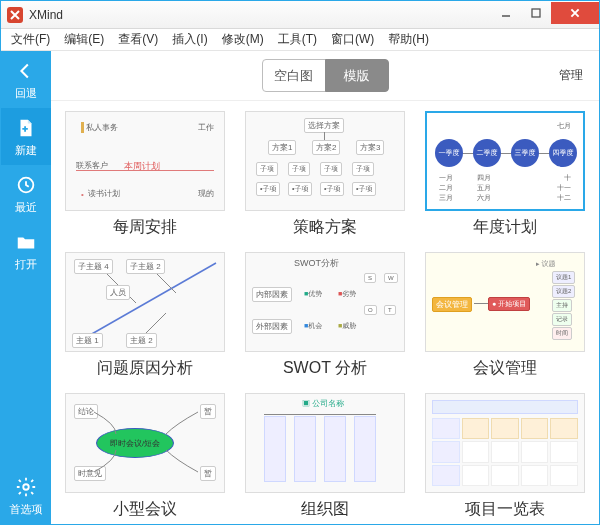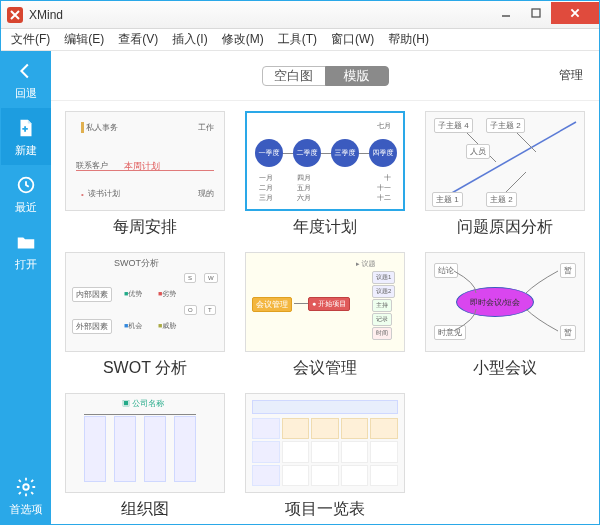--- a/index.html
+++ b/index.html
@@ -23,40 +23,40 @@
   .sidebar { width: 50px; background: #2aa8e8; display: flex; flex-direction: column; align-items: flex-end; color: #fff; }
   .side-item { width: 100%; display: flex; flex-direction: column; align-items: center; padding: 9px 0 7px; cursor: pointer; }
   .side-item.active { background: #1d9de0; }
   .side-item .lbl { font-size: 11px; margin-top: 4px; }
   .side-spacer { flex: 1; }
 
   .content { flex: 1; display: flex; flex-direction: column; background: #fff; }
 
   .topbar { height: 50px; display: flex; align-items: center; justify-content: center; position: relative; border-bottom: 1px solid #eee; }
   .seg { display: flex; }
-  .seg-btn { min-width: 64px; height: 20px; display: flex; align-items: center; justify-content: center; font-size: 13px; border: 1px solid #bdbdbd; background: #fff; color: #555; cursor: pointer; }
+  .seg-btn { min-width: 64px; height: 33px; display: flex; align-items: center; justify-content: center; font-size: 13px; border: 1px solid #bdbdbd; background: #fff; color: #555; cursor: pointer; }
   .seg-btn:first-child { border-radius: 4px 0 0 4px; }
   .seg-btn:last-child { border-radius: 0 4px 4px 0; margin-left: -1px; }
   .seg-btn.active { background: #8a8a8a; color: #fff; border-color: #8a8a8a; }
   .manage { position: absolute; right: 16px; top: 16px; color: #333; font-size: 12px; cursor: pointer; }
 
   .grid { flex: 1; overflow-y: auto; padding: 10px 14px 6px; display: grid; grid-template-columns: repeat(3, 1fr); gap: 14px 20px; align-content: start; }
   .card { display: flex; flex-direction: column; align-items: center; cursor: pointer; }
   .thumb { width: 160px; height: 100px; border: 1px solid #ddd; background: #f9f9f9; position: relative; overflow: hidden; }
   .card.selected .thumb { border: 2px solid #2aa8e8; }
   .caption { margin-top: 6px; font-size: 16px; color: #333; text-align: center; }
 
   
   .thumb .center-line { position:absolute; height:1px; background:#bbb; }
   .thumb .node { position:absolute; font-size:8px; color:#666; padding:1px 3px; border:1px solid #ccc; background:#fff; border-radius:2px; white-space:nowrap; }
   .thumb .txt { position:absolute; font-size:8px; color:#666; white-space:nowrap; }
   .thumb .red { color:#e05a5a; }
   .thumb .dot { position:absolute; width:28px; height:28px; border-radius:50%; background:#3b5bbf; color:#fff; font-size:7px; display:flex; align-items:center; justify-content:center; }
   .thumb .bar { position:absolute; height:1px; background:#888; }
-  .thumb .oval { position:absolute; border:1px solid #3b5bbf; border-radius:50%; background:#d946ef; display:flex; align-items:center; justify-content:center; font-size:8px; color:#333; }
+  .thumb .oval { position:absolute; border:1px solid #3b5bbf; border-radius:50%; background:#22c55e; display:flex; align-items:center; justify-content:center; font-size:8px; color:#333; }
   .thumb .col { position:absolute; width:22px; background:#eef; border:1px solid #cfd8ff; }
 </style>
 </head>
 <body>
 
 <div class="window">
 
   <div class="titlebar">
     <svg class="app-icon" viewBox="0 0 16 16">
       <rect width="16" height="16" rx="3" fill="#d7452f"></rect>
@@ -150,20 +150,38 @@
             <span class="txt" style="left:10px; top:48px;">联系客户</span>
             <span class="txt red" style="left:58px; top:48px; font-size:9px;">本周计划</span>
             <div class="center-line" style="left:10px; right:10px; top:58px; background:#e07a7a;"></div>
             <span class="txt" style="left:15px; top:78px; color:#d77;">•</span>
             <span class="txt" style="left:22px; top:76px;">读书计划</span>
             <span class="txt" style="right:10px; top:76px;">现的</span>
           </div>
           <div class="caption">每周安排</div>
         </div>
 
+        <div class="card">
+          <div class="thumb">
+            <span class="node" style="left:58px; top:6px;">选择方案</span>
+            <div class="bar" style="left:78px; top:20px; width:1px; height:8px;"></div>
+            <span class="node" style="left:22px; top:28px;">方案1</span>
+            <span class="node" style="left:66px; top:28px;">方案2</span>
+            <span class="node" style="left:110px; top:28px;">方案3</span>
+            <span class="node" style="left:10px; top:50px; font-size:7px;">子项</span>
+            <span class="node" style="left:42px; top:50px; font-size:7px;">子项</span>
+            <span class="node" style="left:74px; top:50px; font-size:7px;">子项</span>
+            <span class="node" style="left:106px; top:50px; font-size:7px;">子项</span>
+            <span class="node" style="left:10px; top:70px; font-size:7px;">•子项</span>
+            <span class="node" style="left:42px; top:70px; font-size:7px;">•子项</span>
+            <span class="node" style="left:74px; top:70px; font-size:7px;">•子项</span>
+            <span class="node" style="left:106px; top:70px; font-size:7px;">•子项</span>
+          </div>
+          <div class="caption">策略方案</div>
+        </div>
 
         <div class="card selected">
           <div class="thumb" style="background:#fff;">
             <div class="bar" style="left:10px; right:10px; top:40px;"></div>
             <div class="dot" style="left:8px;  top:26px;">一季度</div>
             <div class="dot" style="left:46px; top:26px;">二季度</div>
             <div class="dot" style="left:84px; top:26px;">三季度</div>
             <div class="dot" style="left:122px;top:26px;">四季度</div>
             <span class="txt" style="left:12px; top:60px; font-size:7px;">一月</span>
             <span class="txt" style="left:12px; top:70px; font-size:7px;">二月</span>

